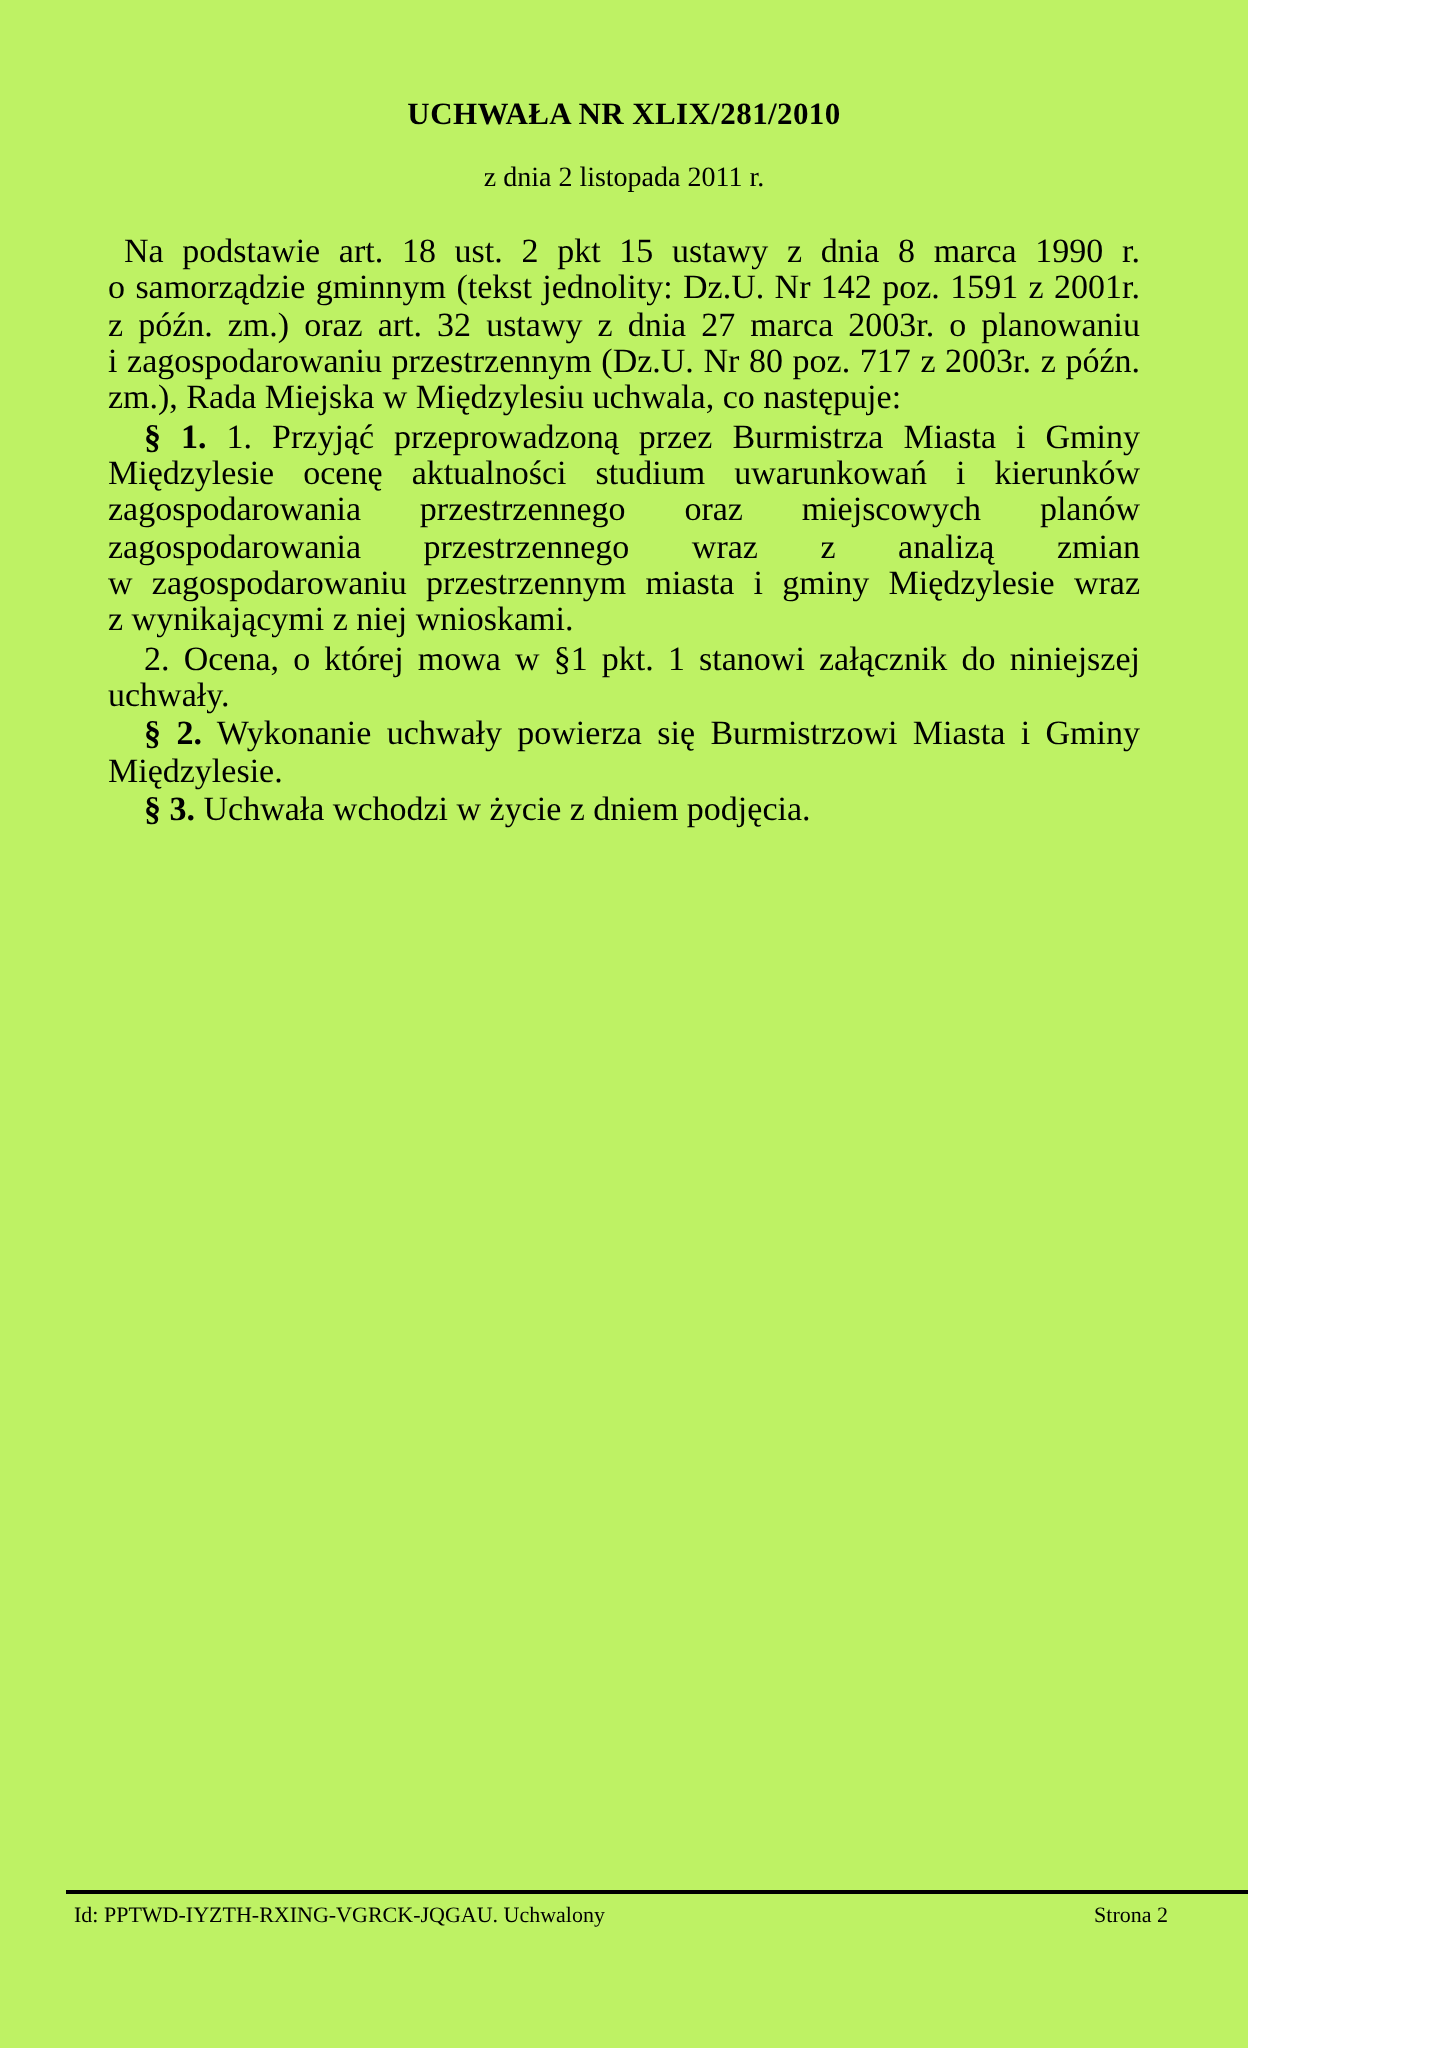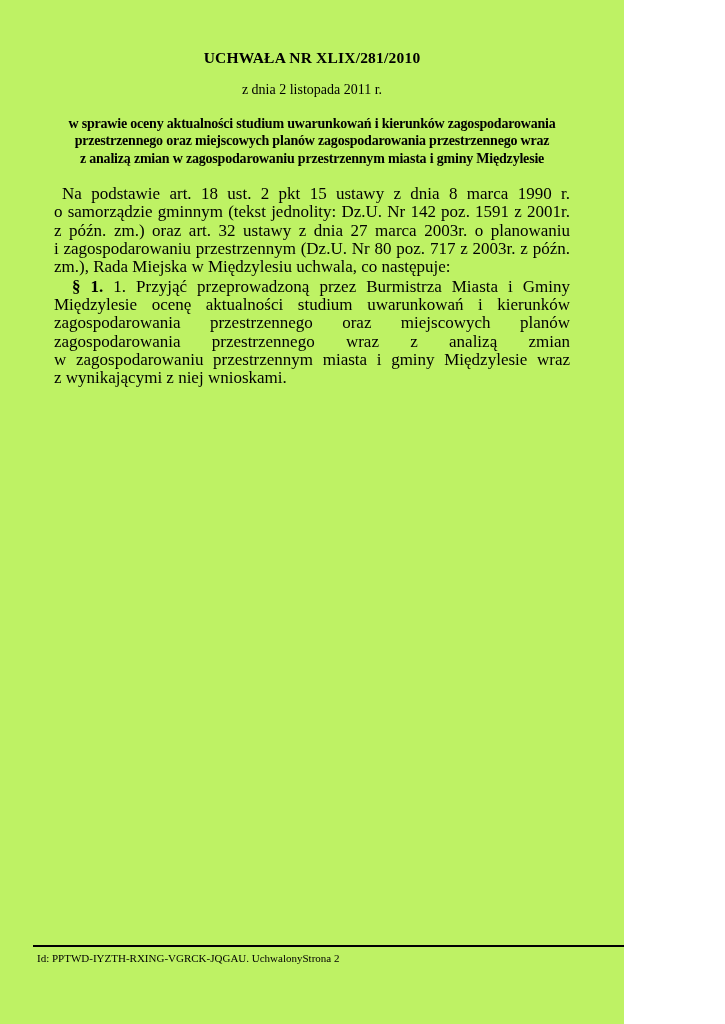--- a/index.html
+++ b/index.html
@@ -54,43 +54,46 @@
     width: 659px;
     height: 2px;
     background: #000000;
   }
   .footer-text {
     position: absolute;
     left: 37px;
     right: 40px;
     top: 951px;
     display: flex;
+    justify-content: space-between;
     font-size: 11px;
     line-height: 14px;
   }
 </style>
 </head>
 <body>
 
 <div class="page">
 
   <header class="doc-header">
     <div class="doc-title">UCHWAŁA NR XLIX/281/2010</div>
     <div class="doc-date">z dnia 2 listopada 2011 r.</div>
-    <div class="doc-subject">w sprawie oceny aktualności studium uwarunkowań i&nbsp;kierunków zagospodarowania przestrzennego oraz miejscowych planów zagospodarowania przestrzennego wraz z&nbsp;analizą zmian w&nbsp;zagospodarowaniu przestrzennym miasta i&nbsp;gminy Międzylesie</div>
   </header>
 
   <main class="doc-body">
 
     <p class="par preamble">Na podstawie art. 18 ust. 2 pkt 15 ustawy z&nbsp;dnia 8 marca 1990 r. o&nbsp;samorządzie gminnym (tekst jednolity: Dz.U. Nr 142 poz. 1591 z&nbsp;2001r. z&nbsp;późn. zm.) oraz art. 32 ustawy z&nbsp;dnia 27 marca 2003r. o&nbsp;planowaniu i&nbsp;zagospodarowaniu przestrzennym (Dz.U. Nr 80 poz. 717 z&nbsp;2003r. z&nbsp;późn. zm.), Rada Miejska w&nbsp;Międzylesiu uchwala, co następuje:</p>
 
     <p class="par section"><b class="par-label">§&nbsp;1.</b> <span>1. Przyjąć przeprowadzoną przez Burmistrza Miasta i&nbsp;Gminy Międzylesie ocenę aktualności studium uwarunkowań i&nbsp;kierunków zagospodarowania przestrzennego oraz miejscowych planów zagospodarowania przestrzennego wraz z&nbsp;analizą zmian w&nbsp;zagospodarowaniu przestrzennym miasta i&nbsp;gminy Międzylesie wraz z&nbsp;wynikającymi z&nbsp;niej wnioskami.</span></p>
 
+    <p class="par section"><b class="par-label"></b> <span>2. Ocena, o&nbsp;której mowa w&nbsp;§1 pkt. 1 stanowi załącznik do niniejszej uchwały.</span></p>
 
+    <p class="par section"><b class="par-label">§&nbsp;2.</b> <span>Wykonanie uchwały powierza się Burmistrzowi Miasta i&nbsp;Gminy Międzylesie.</span></p>
 
+    <p class="par section"><b class="par-label">§&nbsp;3.</b> <span>Uchwała wchodzi w&nbsp;życie z&nbsp;dniem podjęcia.</span></p>
 
   </main>
 
   <footer>
     <div class="footer-rule"></div>
     <div class="footer-text">
       <span>Id: PPTWD-IYZTH-RXING-VGRCK-JQGAU. Uchwalony</span>
       <span>Strona 2</span>
     </div>
   </footer>

